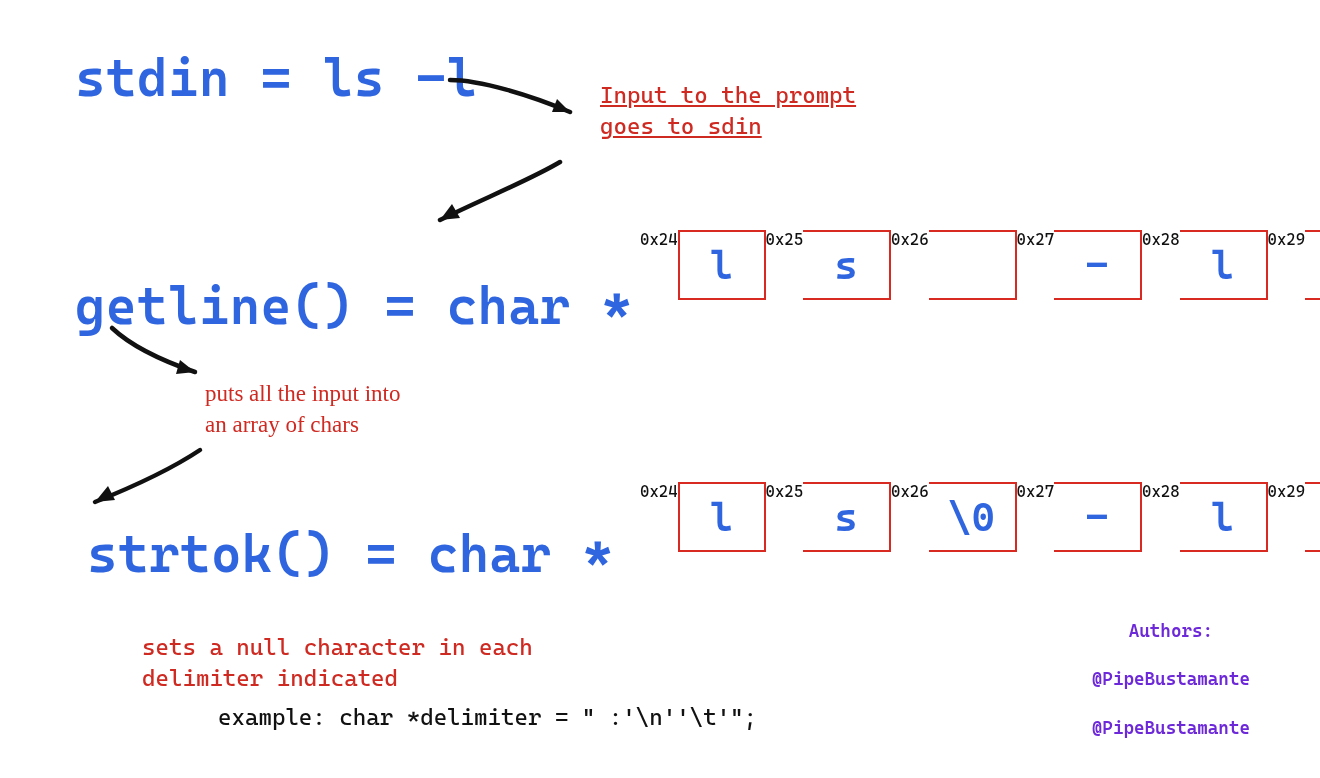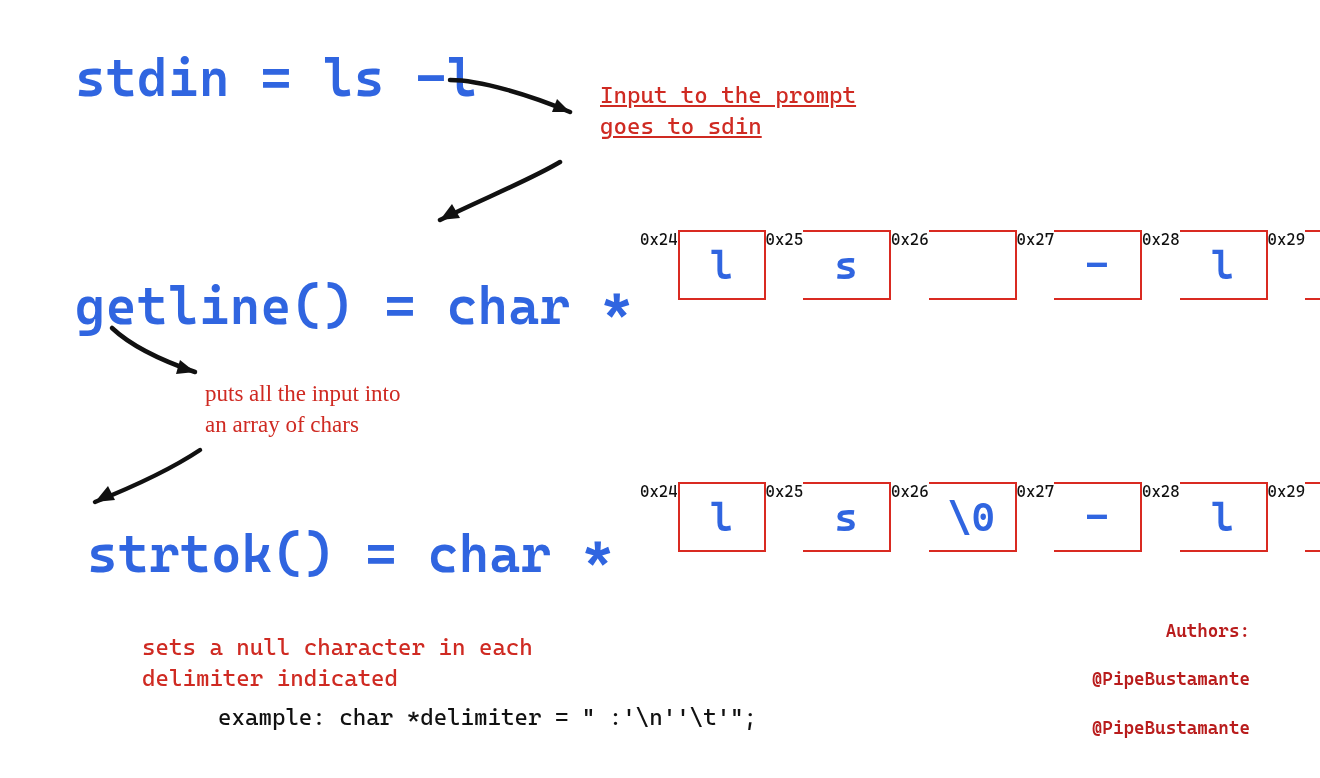--- a/index.html
+++ b/index.html
@@ -29,27 +29,27 @@
     position: absolute;
   }
   .example-black {
     color: #111111;
     font-size: 23px;
     font-weight: 500;
     white-space: pre;
     position: absolute;
   }
   .authors {
-    color: #b91c1c;
+    color: #6d28d9;
     font-size: 18px;
     font-weight: 600;
     line-height: 1.35;
     white-space: pre;
     position: absolute;
-    text-align: right;
+    text-align: center;
   }
   .mem-row {
     position: absolute;
     display: flex;
   }
   .mem-cell {
     display: flex;
     flex-direction: row;
   }
   .mem-addr {

